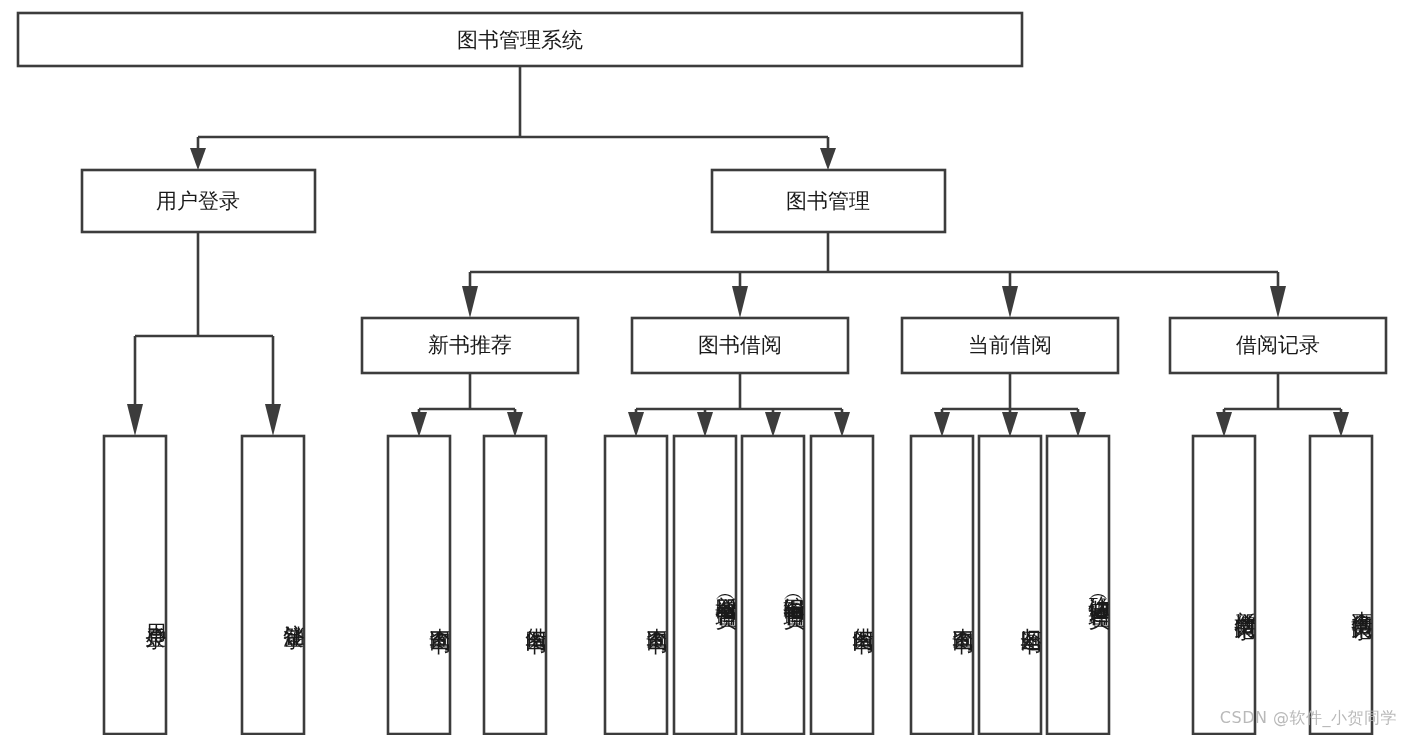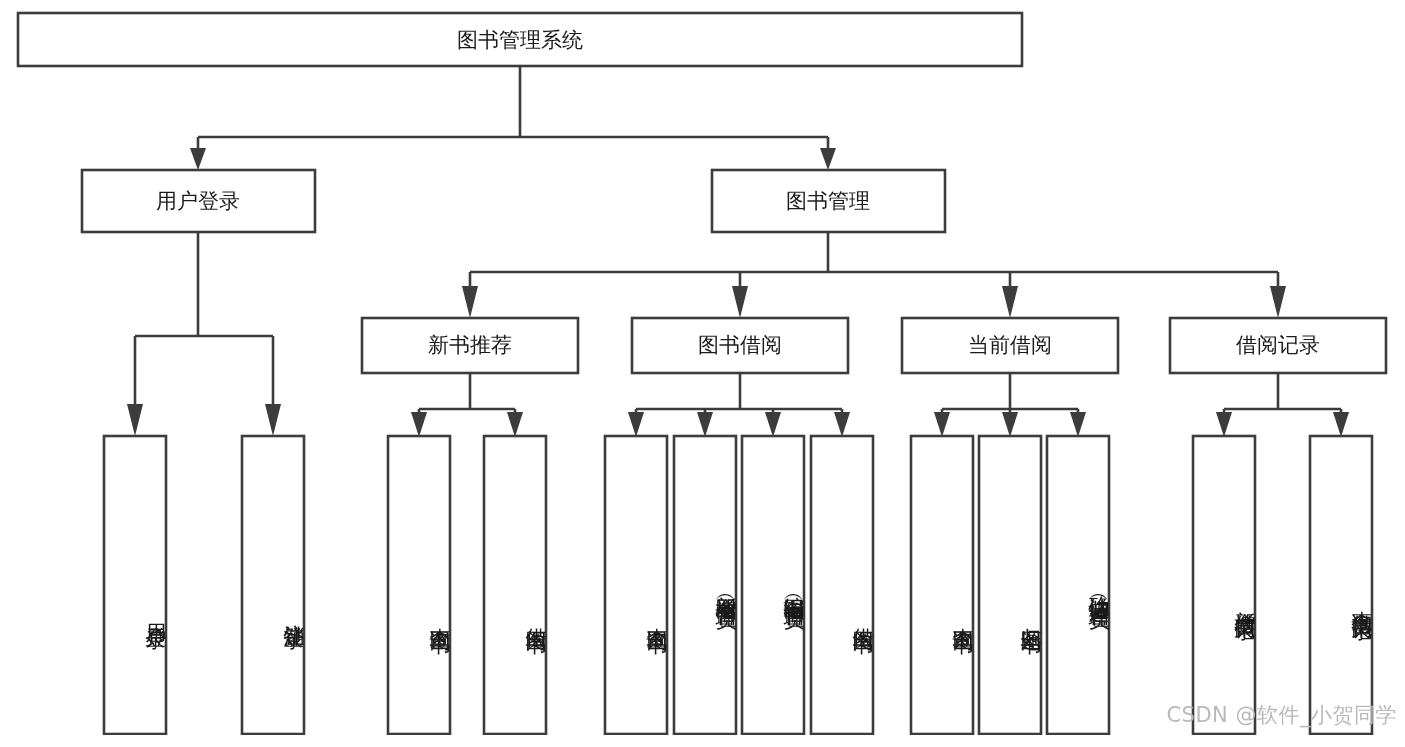--- a/index.html
+++ b/index.html
@@ -67,21 +67,21 @@
     align-items: flex-start;
     justify-content: center;
     white-space: nowrap;
     pointer-events: none;
   }
   .watermark {
     position: absolute;
     right: 8px;
     bottom: 6px;
     font-family: "DejaVu Sans", "Liberation Sans", sans-serif;
-    font-size: 21px;
+    font-size: 16px;
     color: #b9b9b9;
     letter-spacing: 0.5px;
     white-space: nowrap;
   }
 </style>
 </head>
 <body>
 
 <div id="diagram-root">
 

